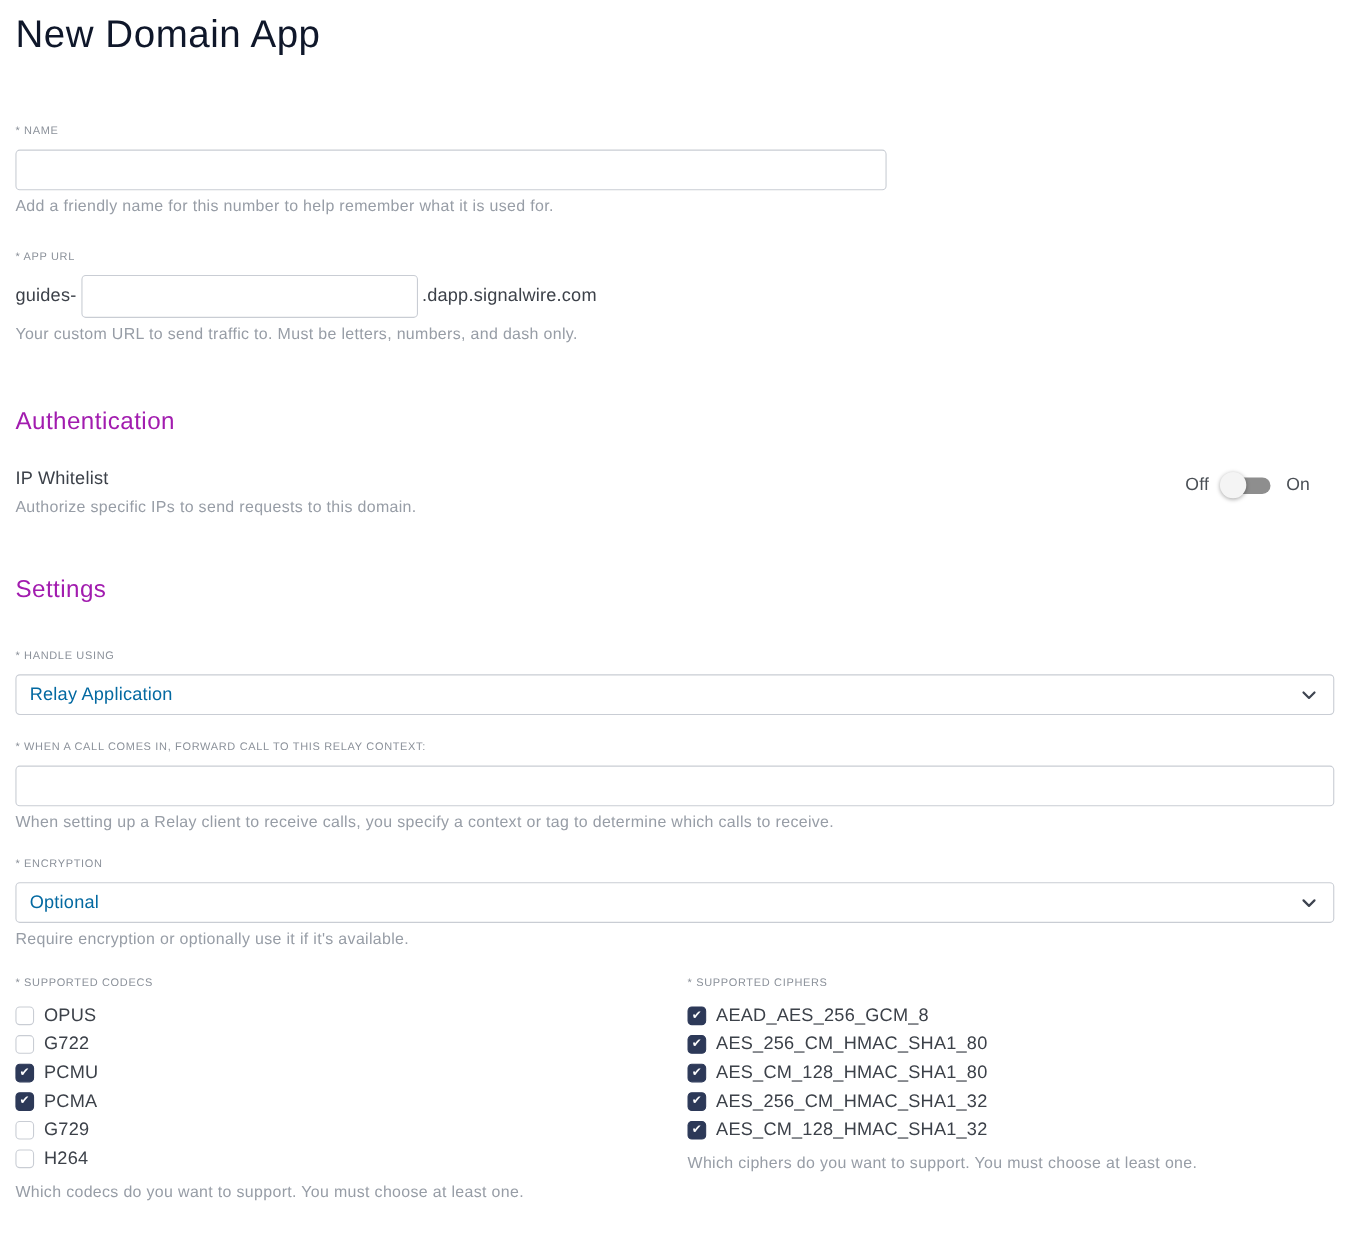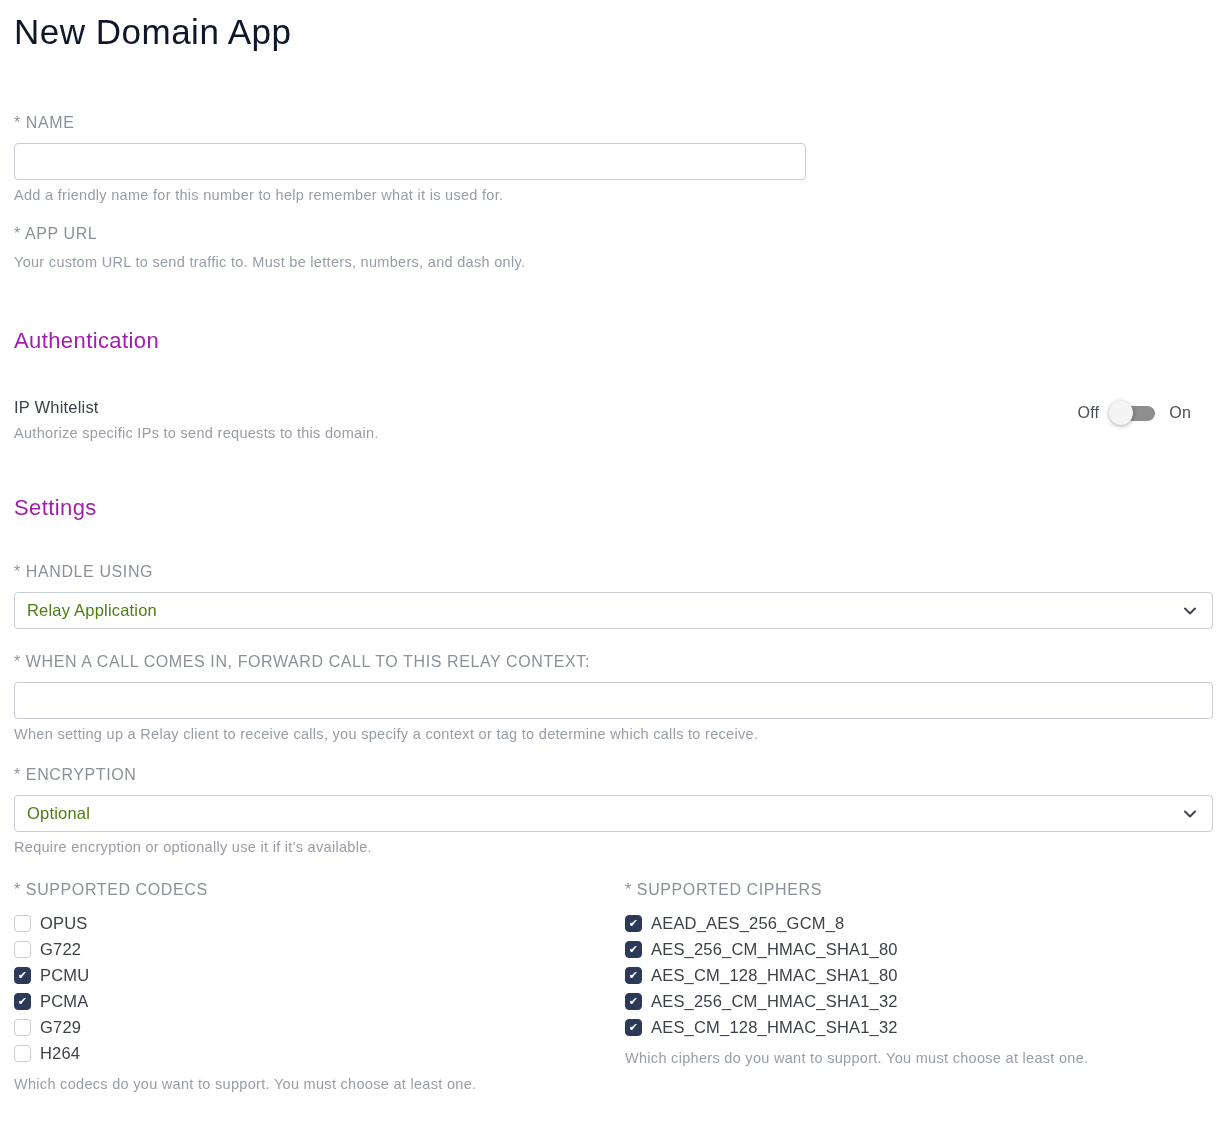--- a/index.html
+++ b/index.html
@@ -16,21 +16,21 @@
   }
   .page-title {
     font-size: 35px;
     font-weight: 300;
     color: #0f172a;
     letter-spacing: 0.5px;
     margin-bottom: 62px;
   }
   .field-label {
     display: block;
-    font-size: 16px;
+    font-size: 10px;
     color: #8b919a;
     letter-spacing: 0.6px;
     text-transform: uppercase;
     margin-bottom: 11px;
   }
   .text-input {
     display: block;
     height: 37px;
     border: 1px solid #c9cdd4;
     border-radius: 4px;
@@ -41,39 +41,39 @@
     padding: 0 12px;
     outline: none;
   }
   .help-text {
     font-size: 14.5px;
     color: #979da6;
     margin-top: 7px;
     letter-spacing: 0.3px;
   }
   .name-input { width: 792px; }
-  .section-gap-sm { margin-top: 22px; }
+  .section-gap-sm { margin-top: 32px; }
   .url-row {
     display: flex;
     align-items: center;
     font-size: 16.5px;
     color: #3c4149;
   }
   .url-prefix { margin-right: 4px; }
   .url-input { width: 306px; height: 39px; }
   .url-suffix { margin-left: 4px; }
   .section-heading {
     font-size: 22px;
     font-weight: 400;
     color: #a21caf;
     letter-spacing: 0.4px;
   }
   .auth-section { margin-top: 58px; }
   .whitelist-row {
-    margin-top: 44px;
+    margin-top: 30px;
     display: flex;
     align-items: flex-start;
     justify-content: space-between;
   }
   .whitelist-label {
     font-size: 16.5px;
     color: #3c4149;
     margin-bottom: 8px;
   }
   .whitelist-desc {
@@ -122,21 +122,21 @@
     position: relative;
     width: 100%;
     height: 37px;
     border: 1px solid #c9cdd4;
     border-radius: 4px;
     background: #ffffff;
     display: flex;
     align-items: center;
     padding: 0 40px 0 12px;
     font-size: 16.5px;
-    color: #4d7c0f;
+    color: #0369a1;
     cursor: pointer;
   }
   .select-chevron {
     position: absolute;
     right: 14px;
     top: 50%;
     transform: translateY(-50%);
     width: 16px;
     height: 16px;
     color: #3e4450;
@@ -186,20 +186,25 @@
   <h1 class="page-title">New Domain App</h1>
 
   <div>
     <label class="field-label">* NAME</label>
     <input class="text-input name-input" type="text" value="" style="">
     <div class="help-text">Add a friendly name for this number to help remember what it is used for.</div>
   </div>
 
   <div class="section-gap-sm">
     <label class="field-label">* APP URL</label>
+    <div class="url-row">
+      <span class="url-prefix">guides-</span>
+      <input class="text-input url-input" type="text" value="" style="">
+      <span class="url-suffix">.dapp.signalwire.com</span>
+    </div>
     <div class="help-text">Your custom URL to send traffic to. Must be letters, numbers, and dash only.</div>
   </div>
 
   <div class="auth-section">
     <h2 class="section-heading">Authentication</h2>
     <div class="whitelist-row">
       <div>
         <div class="whitelist-label">IP Whitelist</div>
         <div class="whitelist-desc">Authorize specific IPs to send requests to this domain.</div>
       </div>

